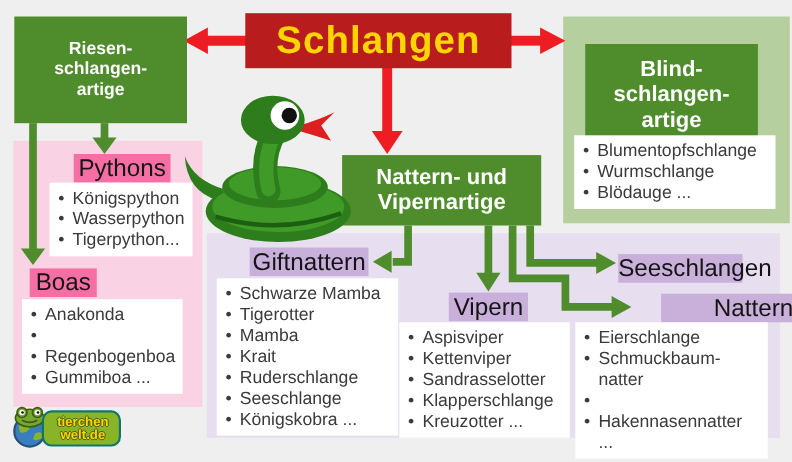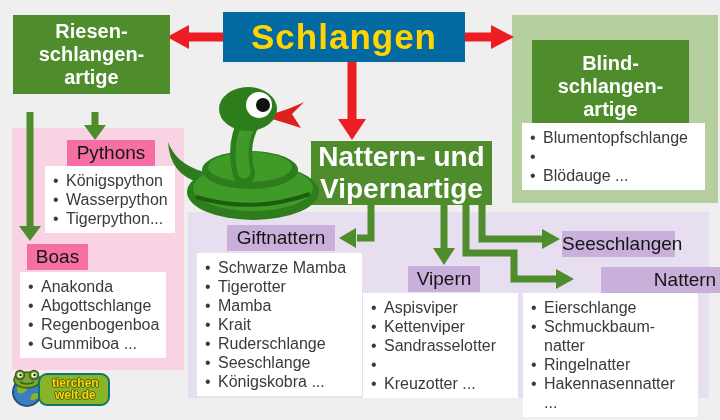--- a/index.html
+++ b/index.html
@@ -5,28 +5,28 @@
   html,body{margin:0;padding:0;background:#d8d8d8;}
   .stage{position:relative;width:720px;height:420px;background:#f0efef;overflow:hidden;
          font-family:"Liberation Sans", sans-serif;}
   .panel{position:absolute;z-index:1;}
   .panel-pink{left:12px;top:128px;width:172px;height:242px;background:#f9d3e4;}
   .panel-green{left:512px;top:15px;width:206px;height:188px;background:#b5cf9e;}
   .panel-purple{left:188px;top:212px;width:521px;height:186px;background:#e7def0;}
   .gbox{position:absolute;z-index:3;background:#4f8c2c;color:#fff;font-weight:bold;
         display:flex;align-items:center;justify-content:center;text-align:center;}
   .gbox span{white-space:pre-line;line-height:1.16;}
-  .box-riesen{left:13px;top:15px;width:157px;height:79px;font-size:20px;}
+  .box-riesen{left:13px;top:15px;width:157px;height:97px;font-size:16px;}
   .box-blind{left:532px;top:28px;width:157px;height:93px;font-size:20px;margin-top:12px;}
-  .box-nv{left:311px;top:141px;width:181px;height:64px;font-size:28px;}
+  .box-nv{left:311px;top:141px;width:181px;height:64px;font-size:20px;}
   .title{position:absolute;z-index:3;left:223px;top:12px;width:242px;height:50px;
-         background:#0369a1;color:#ffd400;font-size:35px;font-weight:bold;letter-spacing:1px;
+         background:#b91c1c;color:#ffd400;font-size:35px;font-weight:bold;letter-spacing:1px;
          display:flex;align-items:center;justify-content:center;}
   .lbl{position:absolute;z-index:3;height:26px;line-height:26px;text-align:center;
-       font-size:19px;color:#141414;}
+       font-size:22px;color:#141414;}
   .lbl-pink{background:#f56fa5;}
   .lbl-purple{background:#c9b0da;}
   .lbl-pythons{left:67px;top:140px;width:88px;}
   .lbl-boas{left:27px;top:244px;width:61px;}
   .lbl-gift{left:227px;top:225px;width:108px;}
   .lbl-vipern{left:408px;top:266px;width:72px;}
   .lbl-see{left:562px;top:231px;width:113px;}
   .lbl-nattern{left:601px;top:267px;width:104px;padding-left:32px;}
   .wlist{position:absolute;z-index:3;background:#ffffff;color:#3a3a3a;font-size:16px;
          padding:5px 8px;}
@@ -129,38 +129,38 @@
         <span class="t">Tigerpython...</span>
       </div>
     </div>
   <div class="wlist list-boas">
       <div class="li">
         <span class="b">•</span>
         <span class="t">Anakonda</span>
       </div>
       <div class="li">
         <span class="b">•</span>
-        <span class="t">Abgottschlange</span>
       </div>
       <div class="li">
         <span class="b">•</span>
         <span class="t">Regenbogenboa</span>
       </div>
       <div class="li">
         <span class="b">•</span>
         <span class="t">Gummiboa ...</span>
       </div>
     </div>
   <div class="wlist list-blind">
       <div class="li">
         <span class="b">•</span>
         <span class="t">Blumentopfschlange</span>
       </div>
       <div class="li">
         <span class="b">•</span>
+        <span class="t">Wurmschlange</span>
       </div>
       <div class="li">
         <span class="b">•</span>
         <span class="t">Blödauge ...</span>
       </div>
     </div>
   <div class="wlist list-gift">
       <div class="li">
         <span class="b">•</span>
         <span class="t">Schwarze Mamba</span>
@@ -198,39 +198,39 @@
       <div class="li">
         <span class="b">•</span>
         <span class="t">Kettenviper</span>
       </div>
       <div class="li">
         <span class="b">•</span>
         <span class="t">Sandrasselotter</span>
       </div>
       <div class="li">
         <span class="b">•</span>
+        <span class="t">Klapperschlange</span>
       </div>
       <div class="li">
         <span class="b">•</span>
         <span class="t">Kreuzotter ...</span>
       </div>
     </div>
   <div class="wlist list-nattern">
       <div class="li">
         <span class="b">•</span>
         <span class="t">Eierschlange</span>
       </div>
       <div class="li">
         <span class="b">•</span>
         <span class="t">Schmuckbaum-
 natter</span>
       </div>
       <div class="li">
         <span class="b">•</span>
-        <span class="t">Ringelnatter</span>
       </div>
       <div class="li">
         <span class="b">•</span>
         <span class="t">Hakennasennatter ...</span>
       </div>
     </div>
 
   <svg class="snake" width="170" height="140" viewBox="0 0 170 140">
     <path d="M40,100 Q12,92 10,60 Q18,82 46,90 Z" fill="#2e7d1c"></path>
     <ellipse cx="95" cy="110" rx="66" ry="28" fill="#2e7d1c"></ellipse>

